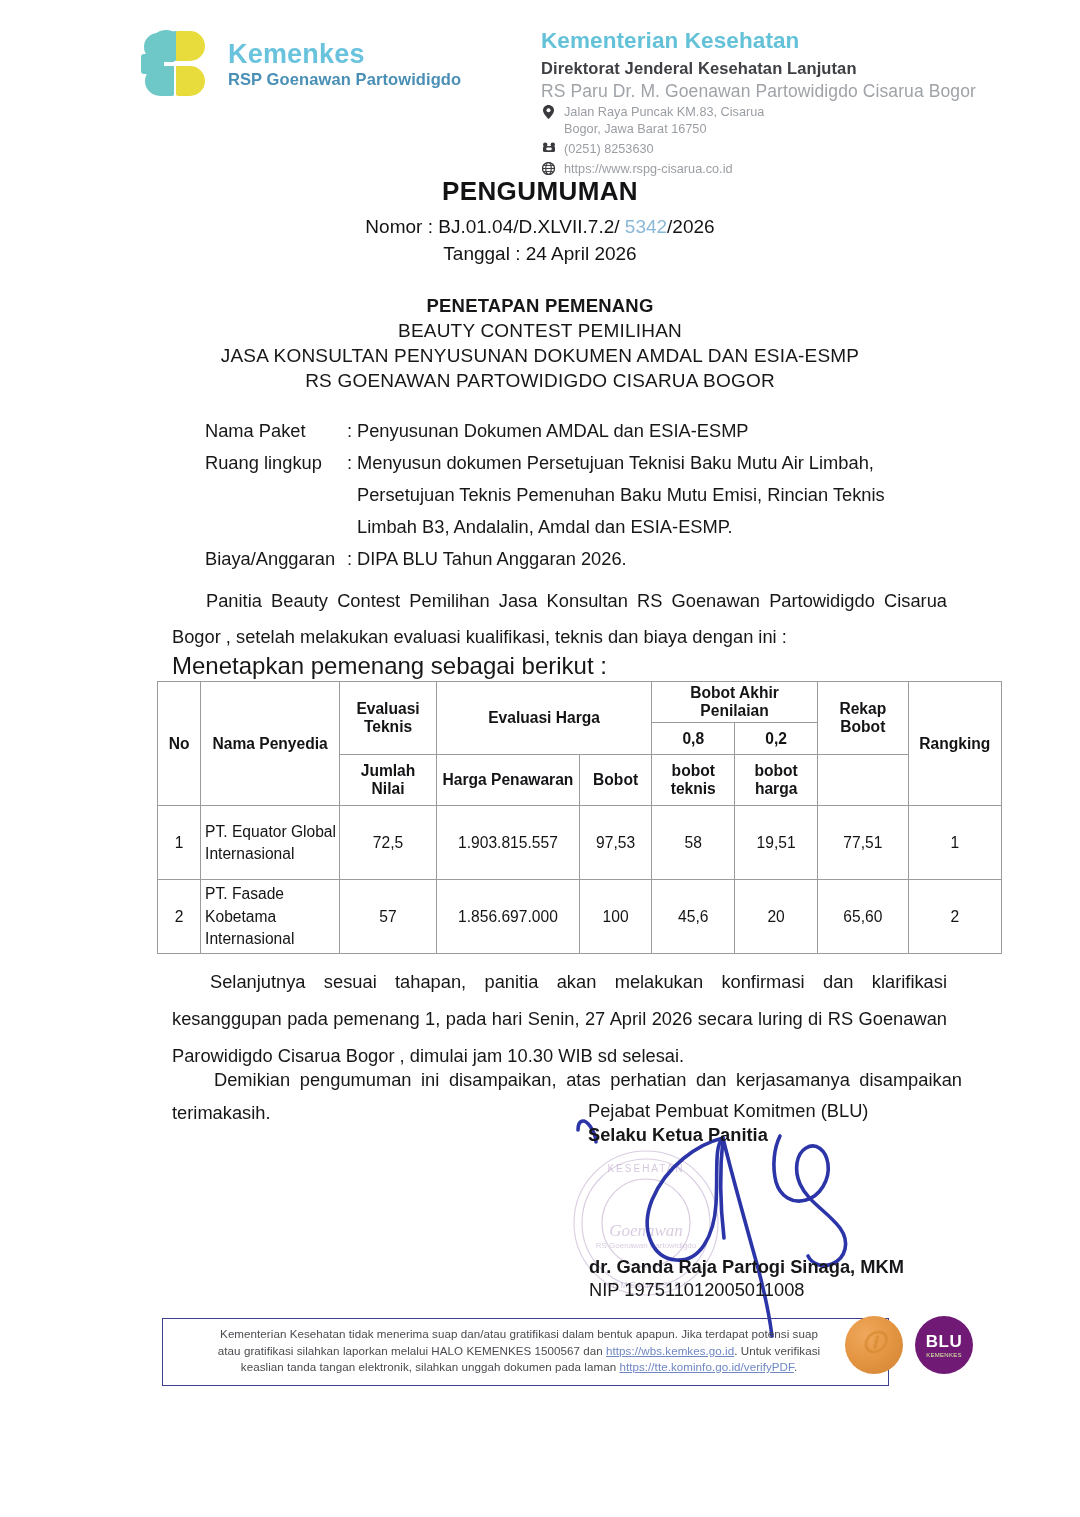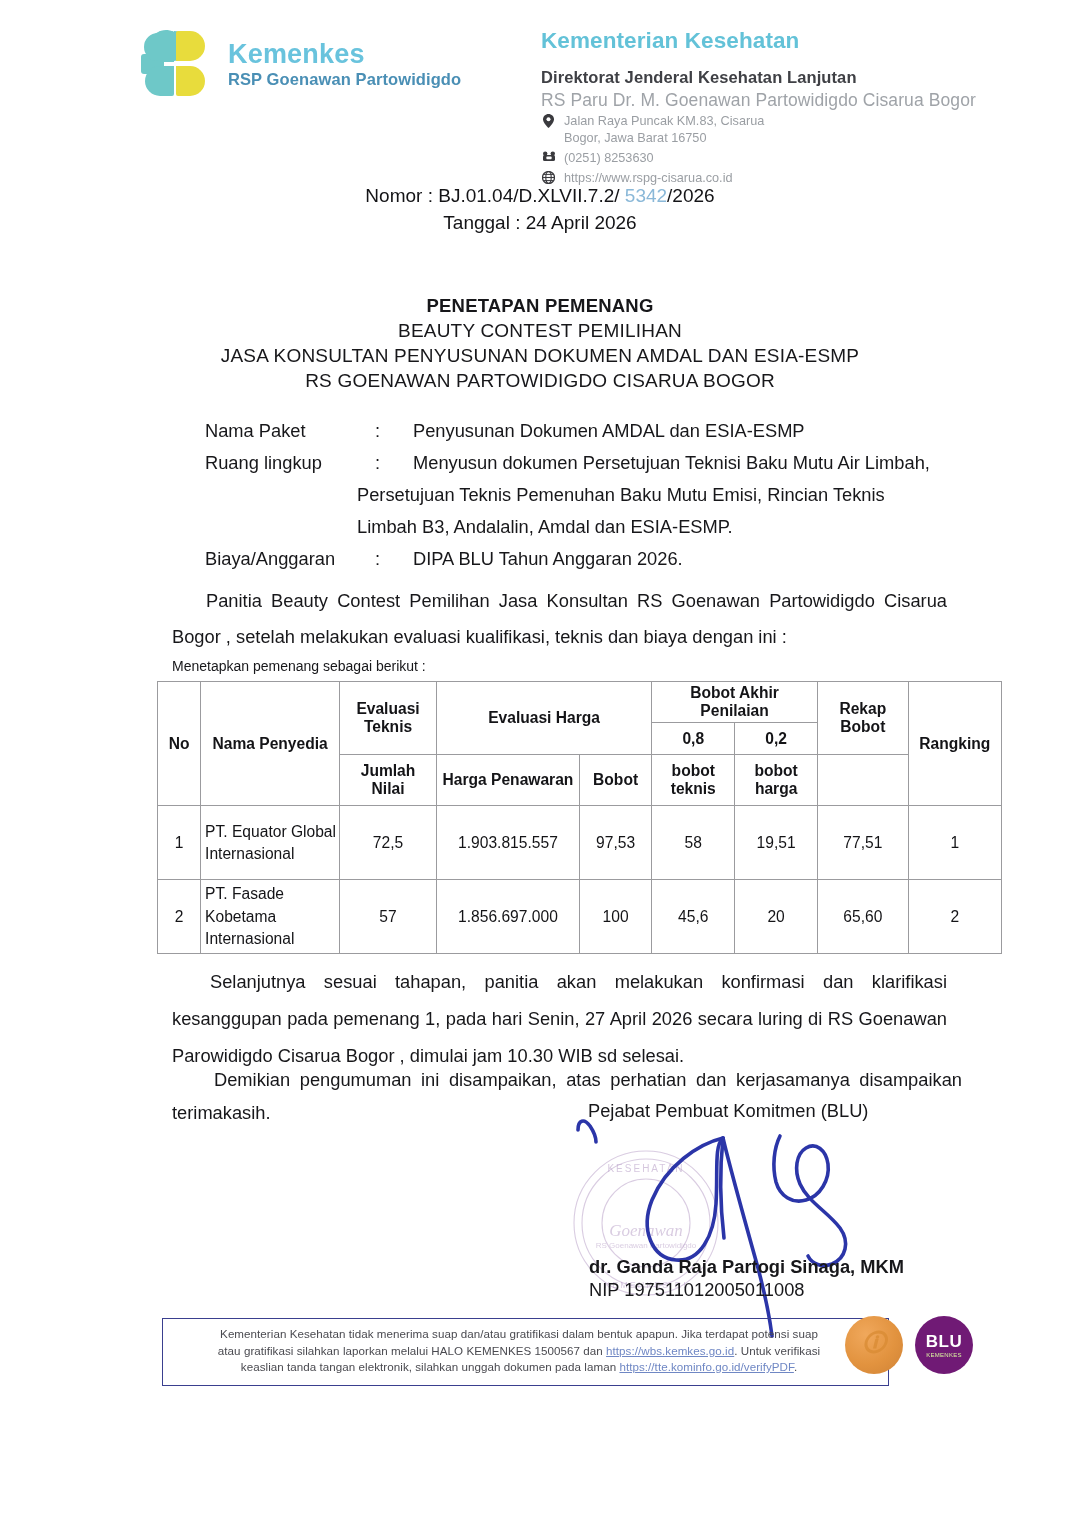--- a/index.html
+++ b/index.html
@@ -16,21 +16,21 @@
   
   .letterhead{position:absolute;left:0;top:0;width:1080px;height:170px;}
   .logo-block{position:absolute;left:140px;top:28px;display:flex;align-items:center;gap:14px;}
   .logo-mark{width:74px;height:72px;position:relative;flex:none;}
   .logo-words{display:flex;flex-direction:column;line-height:1.05;}
   .logo-title{font-size:27px;font-weight:bold;color:#69c3dd;letter-spacing:.2px;}
   .logo-sub{font-size:16.5px;font-weight:bold;color:#4a8fb5;margin-top:3px;letter-spacing:.1px;}
 
   .org-block{position:absolute;left:541px;top:28px;width:500px;}
   .org-1{font-size:22.5px;font-weight:bold;color:#63c2d8;letter-spacing:.1px;line-height:1.12;}
-  .org-2{font-size:16.5px;font-weight:bold;color:#3f4045;margin-top:15px;letter-spacing:.1px;}
+  .org-2{font-size:16.5px;font-weight:bold;color:#3f4045;margin-top:6px;letter-spacing:.1px;}
   .org-3{font-size:17.5px;color:#9fa3a8;margin-top:3px;letter-spacing:.1px;}
   .contact-row{display:flex;align-items:flex-start;gap:8px;margin-top:2px;}
   .contact-ico{width:15px;flex:none;text-align:center;color:#3a3a3e;font-size:12.5px;line-height:17px;padding-top:1px;}
   .contact-txt{font-size:12.7px;color:#9a9ea3;line-height:17px;}
   .contact-txt.two{line-height:17.5px;}
 
   
   .title-zone{position:absolute;left:0;top:176px;width:1080px;text-align:center;}
   .t-main{font-size:26px;font-weight:bold;letter-spacing:.4px;color:#131316;}
   .t-nomor{font-size:19px;margin-top:9px;color:#141417;}
@@ -38,30 +38,30 @@
   .t-tanggal{font-size:19px;margin-top:5px;color:#141417;}
 
   .sub-zone{position:absolute;left:0;top:295px;width:1080px;text-align:center;}
   .s1{font-size:18.5px;font-weight:bold;letter-spacing:.2px;}
   .s2{font-size:19px;margin-top:3px;letter-spacing:.2px;}
   .s3{font-size:19px;margin-top:3px;letter-spacing:.2px;}
   .s4{font-size:19px;margin-top:3px;letter-spacing:.2px;}
 
   
   .fields{position:absolute;left:205px;top:420px;width:760px;font-size:18.3px;}
-  .f-row{display:flex;margin-bottom:0;height:32px;align-items:flex-start;gap:28px;}
+  .f-row{display:flex;margin-bottom:0;height:32px;align-items:flex-start;}
   .f-label{width:142px;flex:none;}
   .f-colon{width:10px;flex:none;}
   .f-val{flex:1;}
   .f-cont{margin-left:152px;height:32px;}
 
   
   .para-a{position:absolute;left:172px;top:583px;width:775px;font-size:18.3px;line-height:36px;text-align:justify;}
   .para-a .ind{display:inline-block;width:34px;}
-  .para-b{position:absolute;left:172px;top:648px;width:775px;font-size:14px;line-height:36px;}
+  .para-b{position:absolute;left:172px;top:648px;width:775px;font-size:24px;line-height:36px;}
 
   
   .tbl-wrap{position:absolute;left:157px;top:681px;width:845px;}
   table.rtab{border-collapse:collapse;width:845px;font-size:15.6px;color:#141417;}
   table.rtab th,table.rtab td{border:1px solid #9b9b9e;padding:2px 3px;text-align:center;vertical-align:middle;font-weight:normal;}
   table.rtab th{font-weight:bold;line-height:1.16;}
   table.rtab td.namecell{text-align:left;padding-left:4px;line-height:1.42;font-size:15.6px;}
   .c-no{width:42px;}
   .c-nama{width:148px;}
   .c-jml{width:100px;}
@@ -169,20 +169,21 @@
               <line x1="1.6" y1="3.4" x2="11.4" y2="3.4" stroke="#3a3a3e" stroke-width="1"></line>
               <line x1="1.6" y1="9.6" x2="11.4" y2="9.6" stroke="#3a3a3e" stroke-width="1"></line>
             </svg>
         </div>
         <div class="contact-txt">https://www.rspg-cisarua.co.id</div>
       </div>
     </div>
   </div>
 
   <div class="title-zone">
+    <div class="t-main">PENGUMUMAN</div>
     <div class="t-nomor"><span>Nomor : </span><span>BJ.01.04/D.XLVII.7.2/ </span><span class="num">5342</span><span>/2026</span></div>
     <div class="t-tanggal">Tanggal :  24 April 2026</div>
   </div>
 
   <div class="sub-zone">
     <div class="s1">PENETAPAN PEMENANG</div>
     <div class="s2">BEAUTY CONTEST PEMILIHAN</div>
     <div class="s3">JASA KONSULTAN PENYUSUNAN DOKUMEN AMDAL DAN ESIA-ESMP</div>
     <div class="s4">RS GOENAWAN PARTOWIDIGDO CISARUA BOGOR</div>
   </div>
@@ -286,20 +287,21 @@
         <path d="M175 30 C150 36, 118 58, 104 92 C92 122, 104 150, 128 152 C152 154, 166 128, 168 96 C170 62, 166 38, 175 30 Z"></path>
         <path d="M175 30 C182 60, 196 110, 210 160 C218 190, 222 212, 224 228"></path>
         <path d="M175 30 C172 58, 172 96, 176 130"></path>
         <path d="M232 28 C226 40, 224 58, 228 74 C232 88, 244 96, 258 92 C272 88, 282 72, 280 56 C278 42, 268 34, 258 40 C248 46, 246 62, 252 76 C260 94, 280 104, 292 120 C302 134, 298 150, 284 156 C274 160, 264 156, 260 148"></path>
       </g>
     </svg>
   </div>
 
   <div class="sig">
     <div class="sig-l1">Pejabat Pembuat Komitmen (BLU)</div>
+    <div class="sig-l2">Selaku Ketua Panitia</div>
   </div>
   <div class="sig-name">dr. Ganda Raja Partogi Sinaga, MKM</div>
   <div class="sig-nip">NIP 197511012005011008</div>
 
   <div class="foot-box">
     <div class="foot-line">Kementerian Kesehatan tidak menerima suap dan/atau gratifikasi dalam bentuk apapun. Jika terdapat potensi suap</div>
     <div class="foot-line"><span>atau gratifikasi silahkan laporkan melalui HALO KEMENKES 1500567 dan </span><span class="flink">https://wbs.kemkes.go.id</span><span>. Untuk verifikasi</span></div>
     <div class="foot-line"><span>keaslian tanda tangan elektronik, silahkan unggah dokumen pada laman </span><span class="flink">https://tte.kominfo.go.id/verifyPDF</span><span>.</span></div>
   </div>
 

